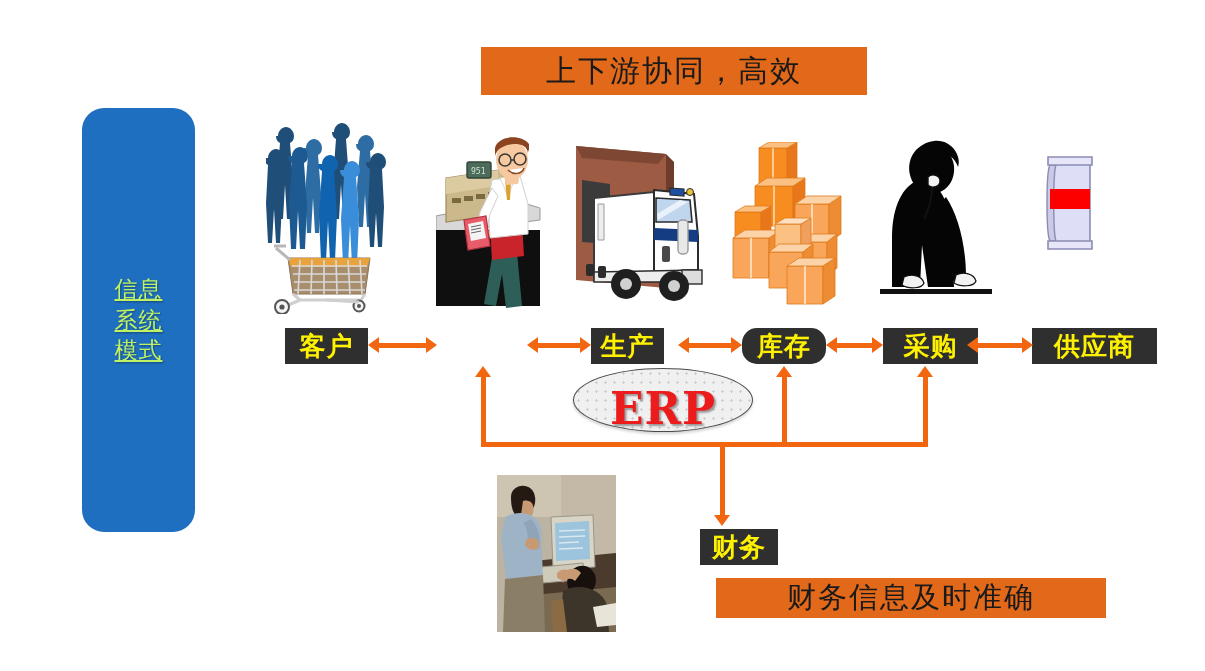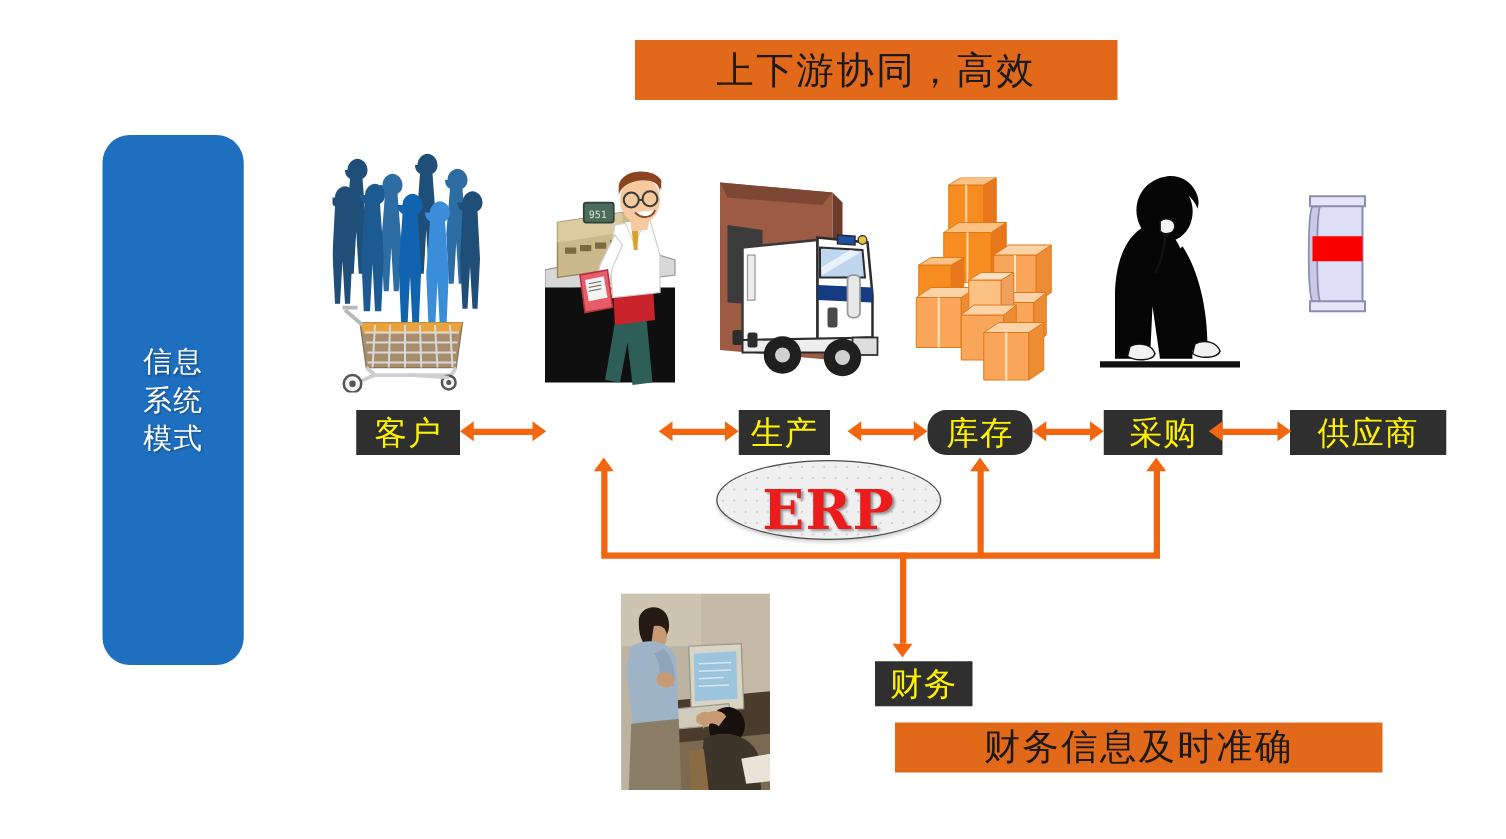--- a/index.html
+++ b/index.html
@@ -25,59 +25,59 @@
     display: flex;
     align-items: center;
     justify-content: center;
     color: #1a1a1a;
     font-family: "DejaVu Serif", "Liberation Serif", serif;
     font-weight: normal;
     letter-spacing: 2px;
     white-space: nowrap;
   }
   #title-banner {
-    left: 481px; top: 32px; width: 386px; height: 48px;
+    left: 481px; top: 47px; width: 386px; height: 48px;
     font-size: 30px;
-    margin-left: 27px;
   }
   #footer-banner {
     left: 716px; top: 578px; width: 390px; height: 40px;
     font-size: 29px;
   }
 
   
   #side-panel {
     position: absolute;
     left: 82px; top: 108px; width: 113px; height: 424px;
     background: #1F6FC0;
     border-radius: 22px;
     display: flex;
     align-items: center;
     justify-content: center;
   }
   #side-panel-label {
-    color: #ffffff;
+    color: #bef264;
     font-size: 23px;
     line-height: 1.32;
     text-align: center;
     letter-spacing: 1px;
     text-shadow: 1px 1px 2px rgba(0,0,0,.35);
+    text-decoration: underline;
   }
 
   
   .pbox {
     position: absolute;
     background: #2F2F2F;
     color: #FFF200;
     display: flex;
     align-items: center;
     justify-content: center;
     font-family: "DejaVu Serif", "Liberation Serif", serif;
     font-size: 26px;
-    font-weight: normal;
+    font-weight: bold;
     letter-spacing: 1px;
     height: 36px;
     white-space: nowrap;
     text-align: right;
   }
 
   
   .hline {
     position: absolute;
     background: #F26610;

